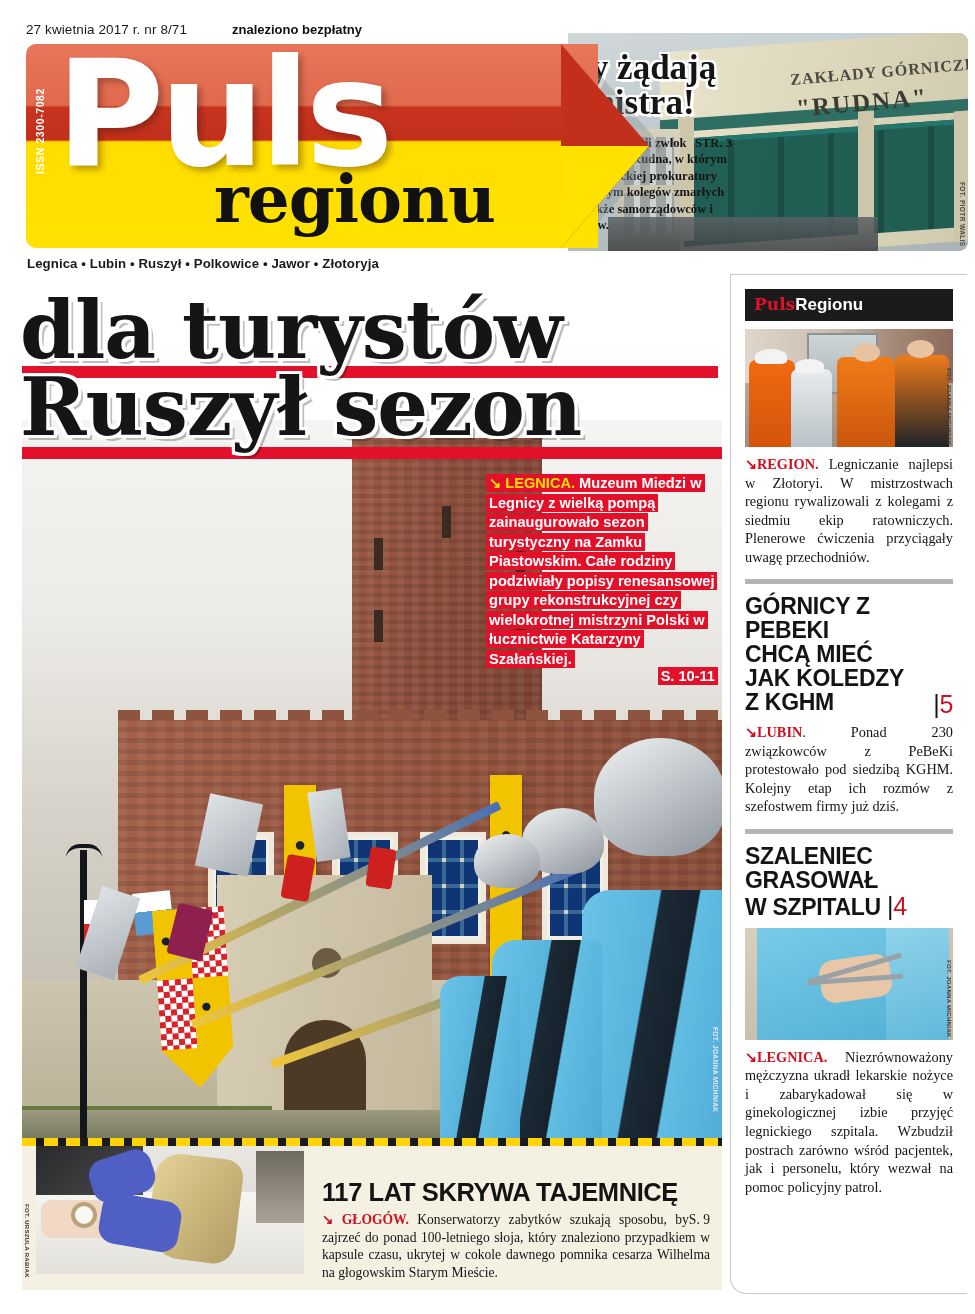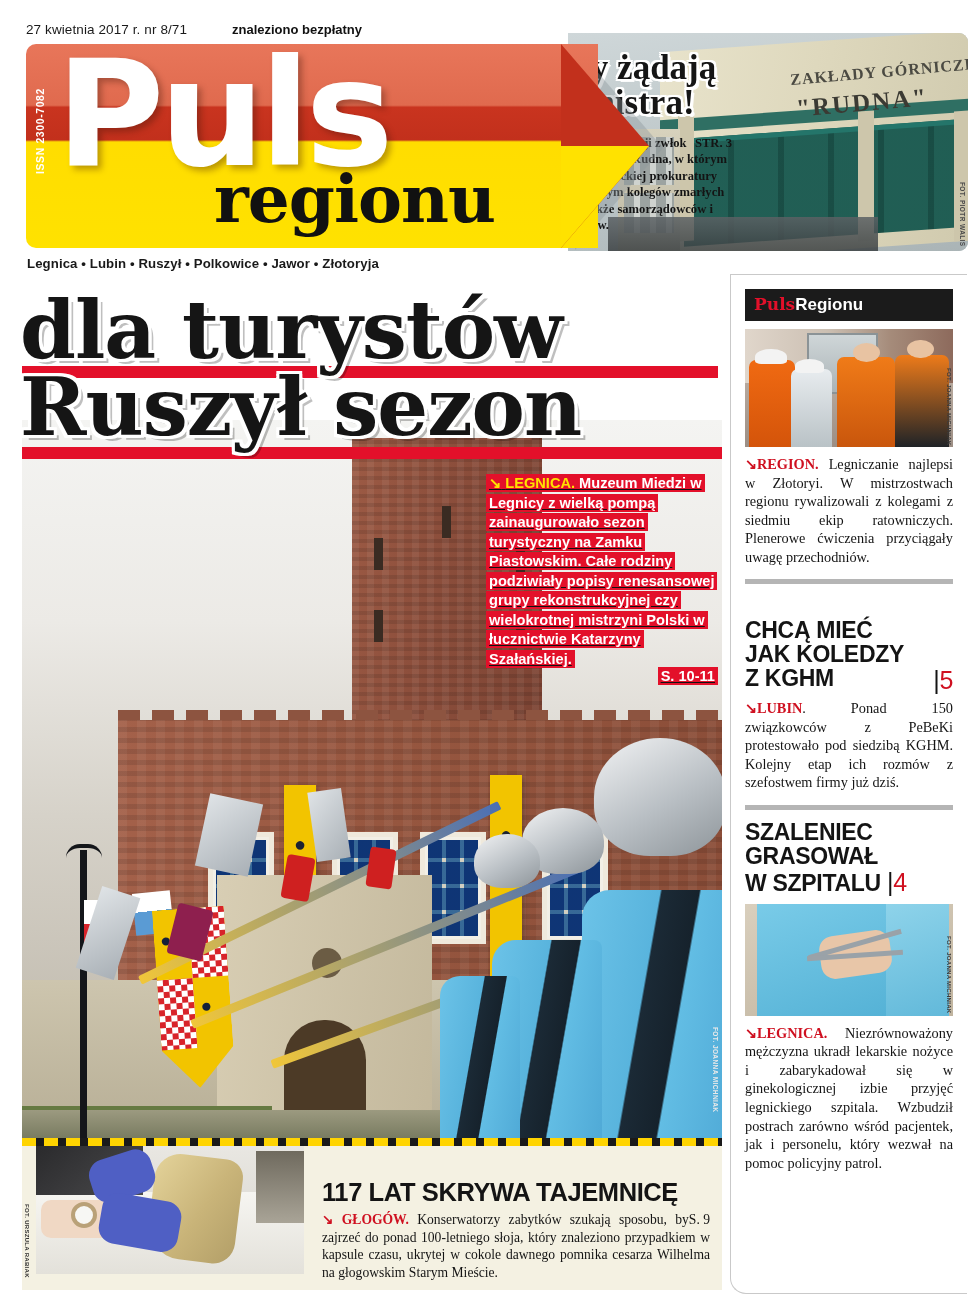--- a/index.html
+++ b/index.html
@@ -213,21 +213,21 @@
   .helm { position:absolute; border-radius:50% 50% 42% 42%;
     background:linear-gradient(150deg,#f2f3f4,#b9bfc4 55%,#8d9499); }
   .tassel { position:absolute; border-radius:4px; }
 
   .mp-credit {
     position:absolute; right:3px; bottom:28px; writing-mode:vertical-rl;
     font-size:6.5px; font-weight:bold; color:#e9e9e9; letter-spacing:.4px; z-index:12;
   }
 
   
-  .capbox { position:absolute; left:486px; top:474px; width:232px; z-index:14;text-decoration:underline; }
+  .capbox { position:absolute; left:486px; top:474px; width:232px; z-index:14; }
   .capbox p {
     font-size:14.6px; line-height:1.34; font-weight:bold; color:#fff;
     font-family:"Liberation Sans", sans-serif;
   }
   .capbox .seg { background:#e3102a; box-decoration-break:clone;
     -webkit-box-decoration-break:clone; padding:1px 3px; }
   .capbox .city { color:#ffe200; }
   .capbox .pgrow { text-align:right; margin-top:-2px; }
 
   
@@ -474,28 +474,28 @@
     </div>
   </div>
   <div class="sb-body">
     <span class="arrow">↘</span><span class="city">REGION.</span>
     <span>Legniczanie najlepsi w Złotoryi. W mistrzostwach regionu rywalizowali z kolegami z siedmiu ekip ratowniczych. Plenerowe ćwiczenia przyciągały uwagę przechodniów.</span>
   </div>
 
   <div class="sb-rule"></div>
 
   <div class="sb-head">
-    <br>
+    <span>GÓRNICY Z PEBEKI</span><br>
     <span>CHCĄ MIEĆ</span><br>
     <span>JAK KOLEDZY</span><br>
     <span>Z KGHM</span>
     <span class="sb-pg" style="float:right;"><span class="bar">|</span><span>5</span></span>
   </div>
   <div class="sb-body">
-    <span class="arrow">↘</span><span class="city">LUBIN</span><span>. Ponad 150 związkowców z PeBeKi protestowało pod siedzibą KGHM. Kolejny etap ich rozmów z szefostwem firmy już dziś.</span>
+    <span class="arrow">↘</span><span class="city">LUBIN</span><span>. Ponad 230 związkowców z PeBeKi protestowało pod siedzibą KGHM. Kolejny etap ich rozmów z szefostwem firmy już dziś.</span>
   </div>
 
   <div class="sb-rule"></div>
 
   <div class="sb-head">
     <span>SZALENIEC GRASOWAŁ</span><br>
     <span>W SZPITALU</span>
     <span class="sb-pg"><span class="bar">|</span><span>4</span></span>
   </div>
   <div class="sb-photo" style="height:112px;">

